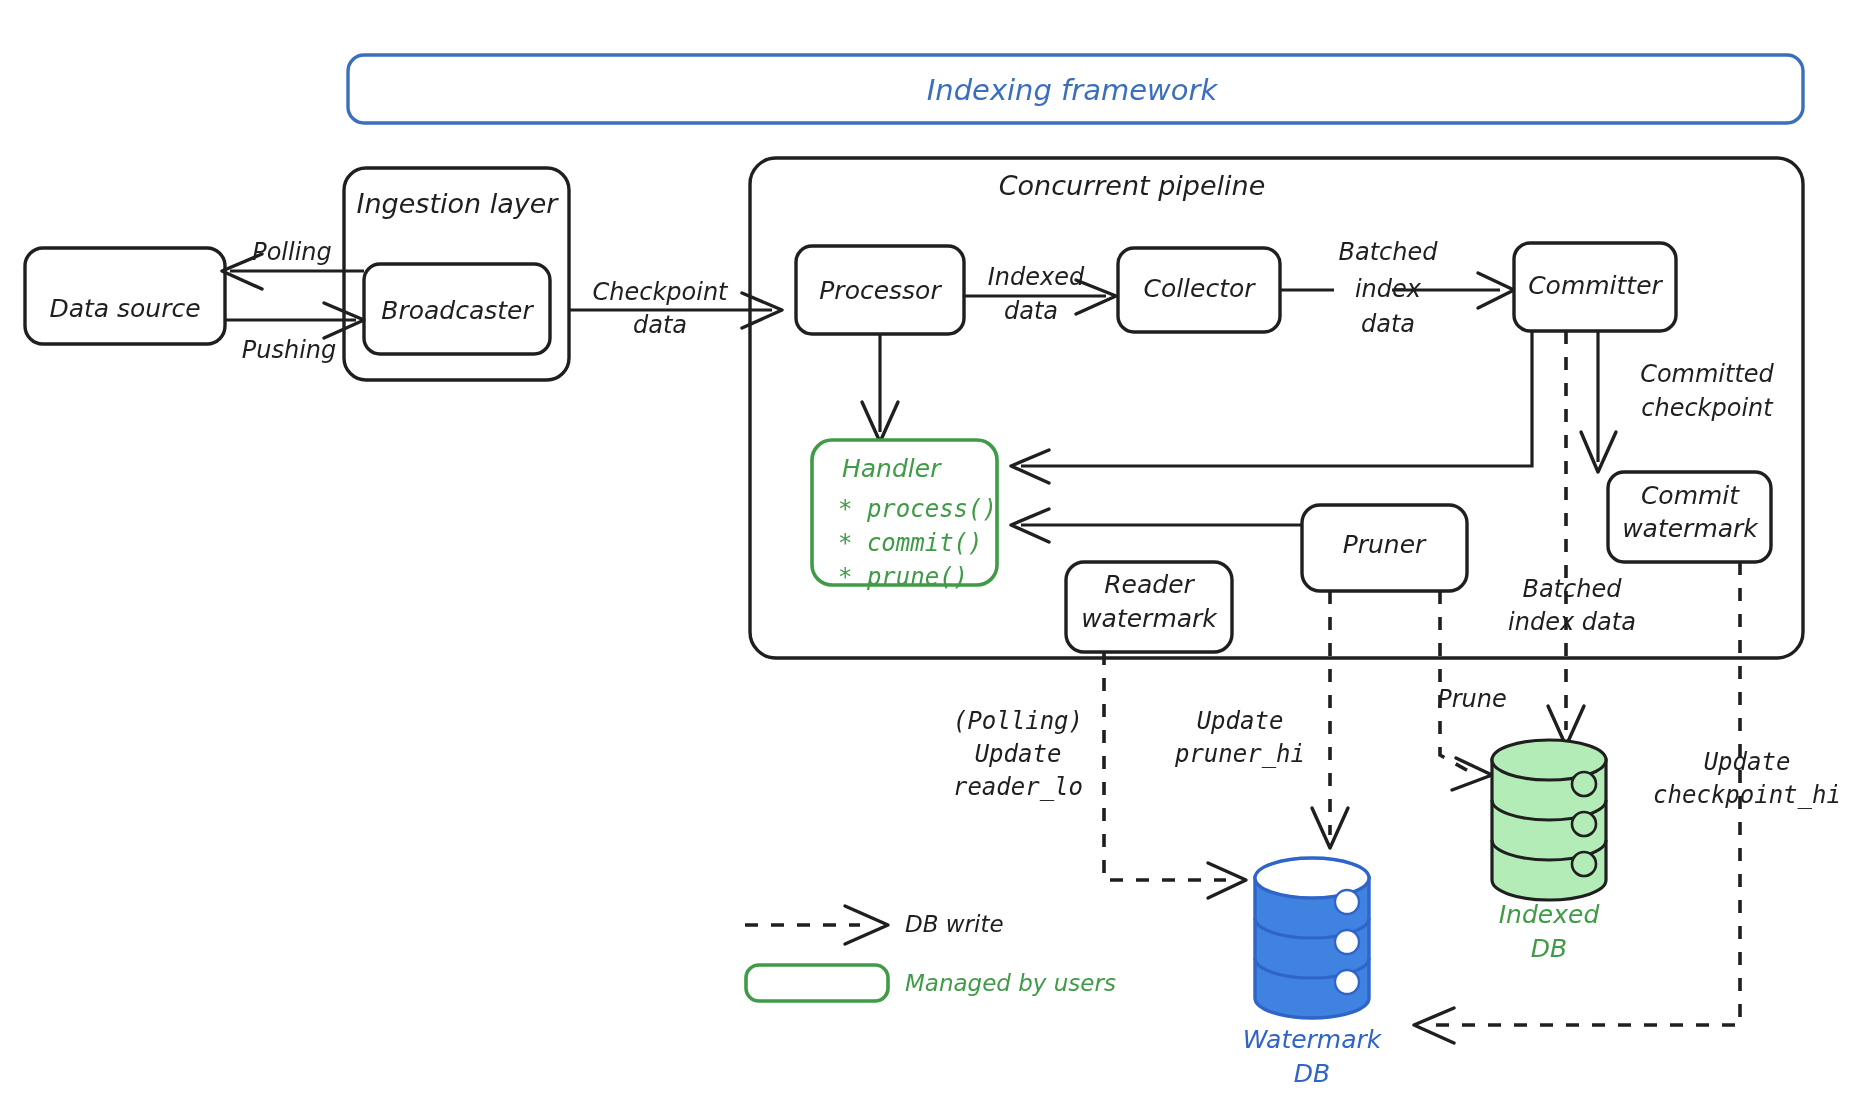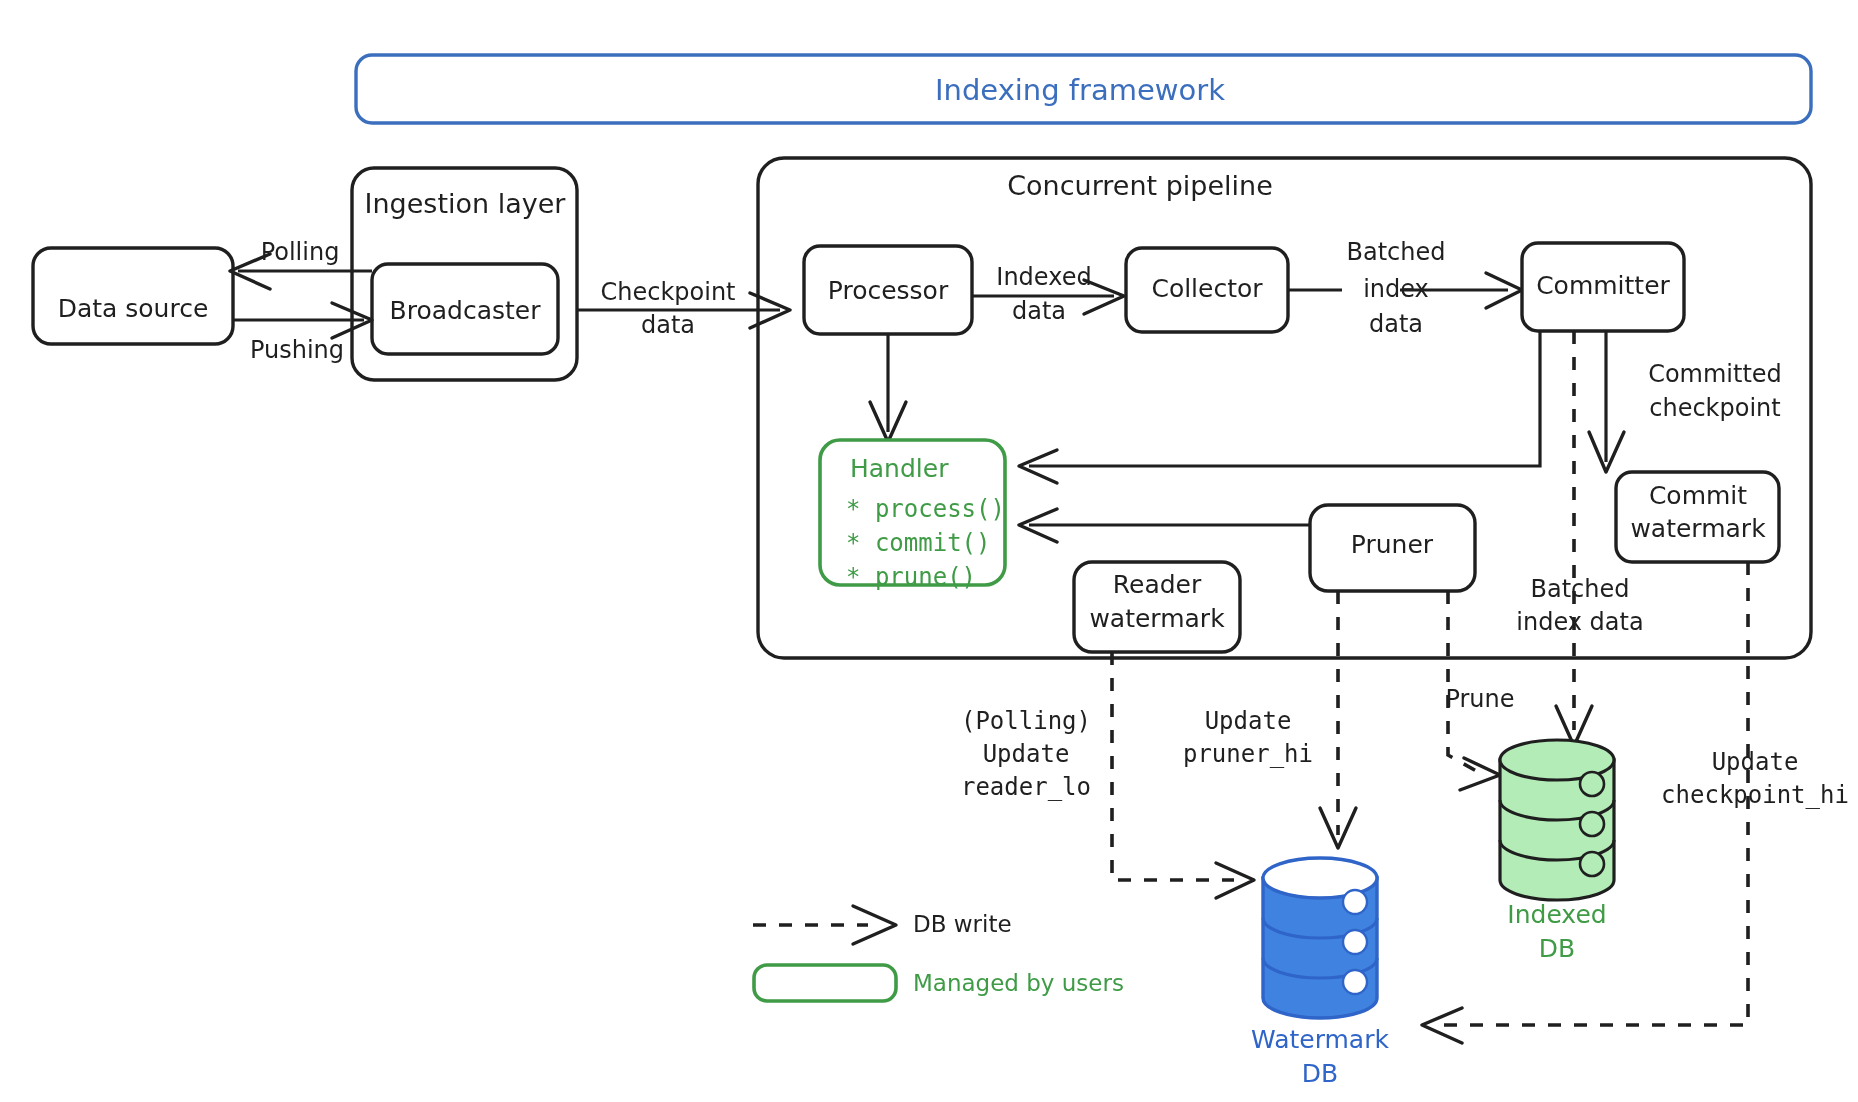--- a/index.html
+++ b/index.html
@@ -1,18 +1,18 @@
 <!DOCTYPE html>
 <html><head>
 <meta charset="utf-8">
 <style>
   html,body{margin:0;padding:0;background:#ffffff;}
   body{width:1858px;height:1102px;position:relative;overflow:hidden;
        font-family:"DejaVu Sans", sans-serif;}
-  #stage{position:absolute;left:8px;top:0;width:1662px;height:1102px;}
+  #stage{position:absolute;left:0;top:0;width:1662px;height:1102px;font-style:italic;}
   svg#canvas{position:absolute;left:0;top:0;width:1858px;height:1102px;}
 
   .hand{font-family:"DejaVu Sans", sans-serif;}
   .mono{font-family:"DejaVu Sans Mono", monospace;}
 
   text{dominant-baseline:middle;}
   .nodeLabel{font-size:25px;fill:#1f1f1f;text-anchor:middle;}
   .groupTitle{font-size:27px;fill:#1f1f1f;text-anchor:middle;}
   .bigTitle{font-size:29px;fill:#3b6fbd;text-anchor:middle;}
   .edgeLabel{font-size:24px;fill:#1f1f1f;text-anchor:middle;}

